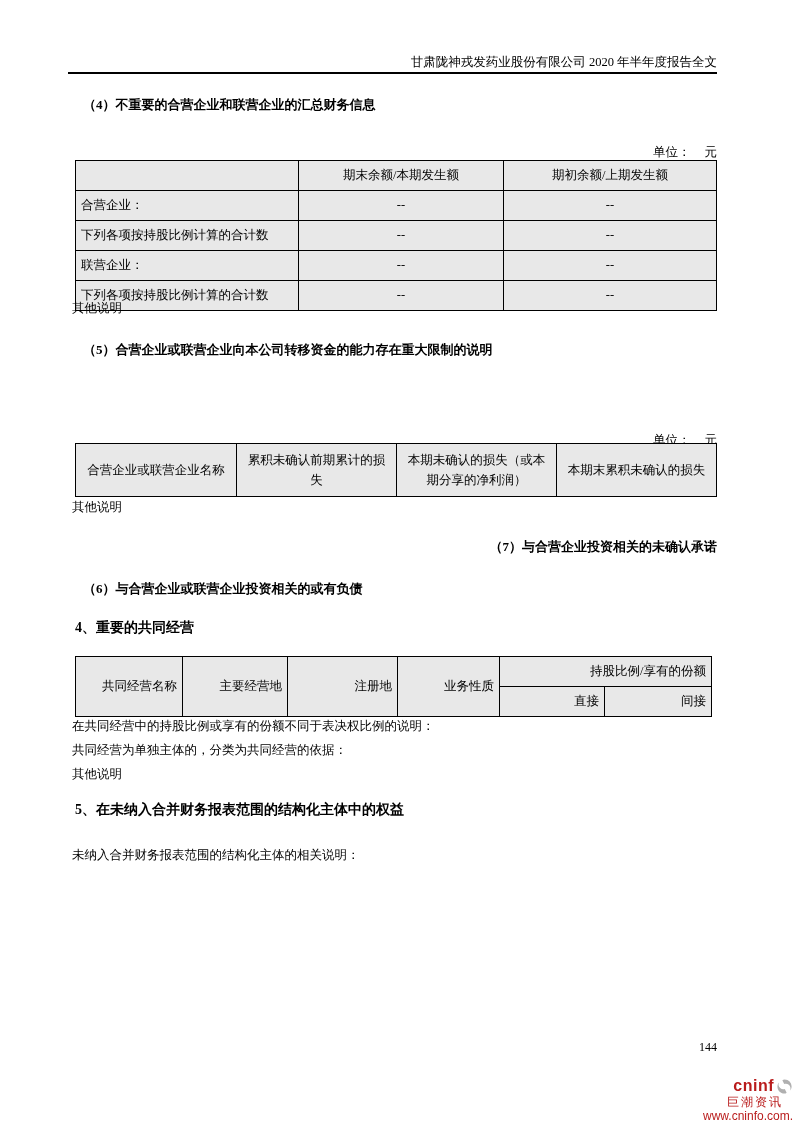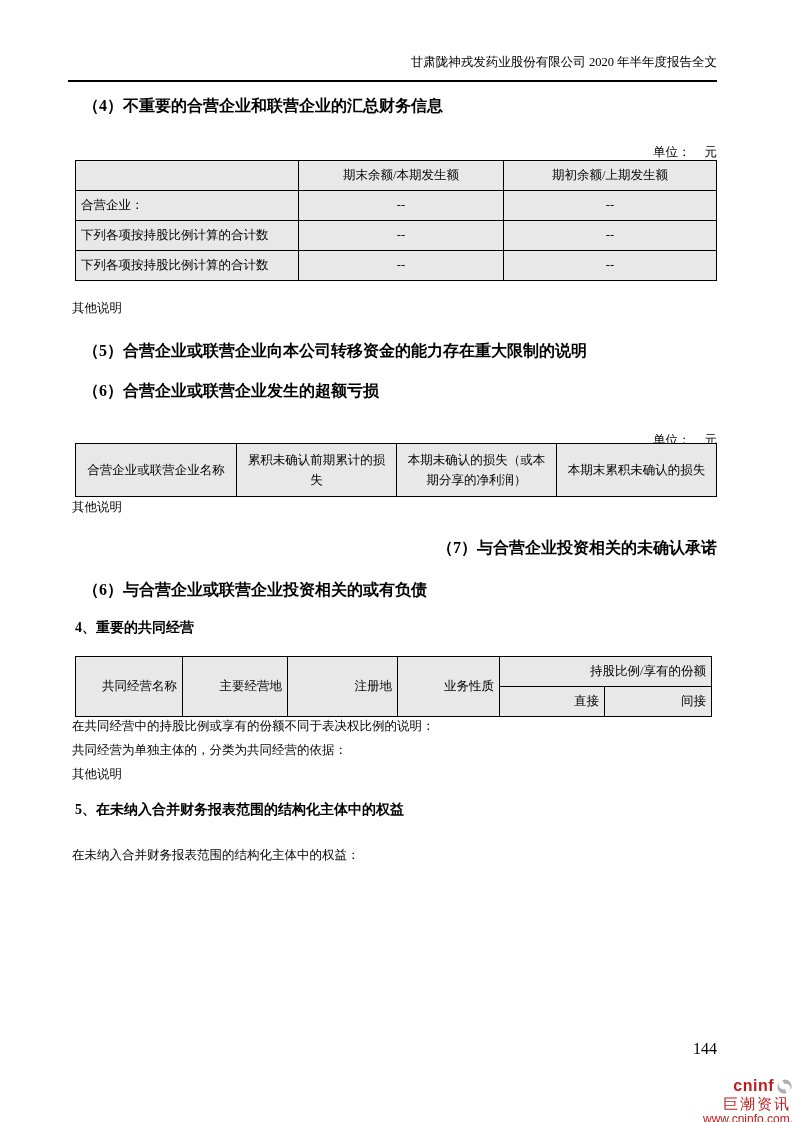--- a/index.html
+++ b/index.html
@@ -13,28 +13,28 @@
     color: #000000;
     overflow: hidden;
   }
   .abs { position: absolute; }
 
   
   .doc-header {
     left: 68px; right: 76px; top: 54px;
     text-align: right;
     font-size: 12.5px;
-    padding-bottom: 9px;
+    padding-bottom: 1px;
     border-bottom: 2px solid #000000;
   }
 
   
   .sub-heading {
     left: 83px; right: 76px;
-    font-size: 16px;
+    font-size: 13px;
     font-weight: bold;
     white-space: nowrap;
   }
   .main-heading {
     left: 75px; right: 76px;
     font-size: 14px;
     font-weight: bold;
     white-space: nowrap;
   }
 
@@ -76,39 +76,39 @@
   #table2 { left: 75px; top: 443px; width: 641px; }
   #table2 td { height: 47px; line-height: 20px; text-align: center; }
 
   #table3 { left: 75px; top: 656px; width: 636px; }
   #table3 td { height: 28px; text-align: right; }
 
   
   .page-number {
     left: 75px; right: 76px; top: 1040px;
     text-align: right;
-    font-size: 16px;
+    font-size: 12px;
   }
   .cninfo-logo {
     right: 0; top: 1078px;
     width: 90px;
     text-align: right;
     color: #b91c1c;
     line-height: 1.05;
     font-family: "Liberation Sans", "DejaVu Sans", sans-serif;
   }
   .cninfo-logo .brand-row {
     display: flex; align-items: center; justify-content: flex-end;
   }
   .cninfo-logo .brand-text {
     font-size: 16px; font-weight: bold; letter-spacing: 0.5px;
   }
   .cninfo-logo .swirl { width: 17px; height: 17px; margin-left: 2px; }
   .cninfo-logo .logo-sub {
-    font-size: 15px; letter-spacing: 2px; margin-top: 1px; margin-right: 2px;
+    font-size: 12px; letter-spacing: 2px; margin-top: 1px; margin-right: 10px;
   }
   .cninfo-logo .logo-url { font-size: 12px; margin-top: 1px; }
 </style>
 </head>
 <body>
 
 <div class="page">
 
   <div class="abs doc-header">
     <span>甘肃陇神戎发药业股份有限公司 2020 年半年度报告全文</span>
@@ -135,33 +135,37 @@
     <tr class="row">
       <td class="l">合营企业：</td>
       <td class="c">--</td>
       <td class="c">--</td>
     </tr>
     <tr class="row">
       <td class="l">下列各项按持股比例计算的合计数</td>
       <td class="c">--</td>
       <td class="c">--</td>
     </tr>
+    <tr class="row">
+      <td class="l">联营企业：</td>
+      <td class="c">--</td>
+      <td class="c">--</td>
+    </tr>
     <tr class="row row-last">
       <td class="l">下列各项按持股比例计算的合计数</td>
       <td class="c">--</td>
       <td class="c">--</td>
     </tr>
   </tbody>
     </table>
 
   <div class="abs body-text" style="top:300px;">其他说明</div>
 
   <div class="abs sub-heading" style="top:341px;">（5）合营企业或联营企业向本公司转移资金的能力存在重大限制的说明</div>
 
-  <div class="abs sub-heading" style="top:381px;">（6）合营企业或联营企业发生的超额亏损</div>
 
   <div class="abs unit-note" style="top:420px;">
     <span>单位：</span><span class="unit-value">元</span>
   </div>
 
   <table id="table2" class="abs doc-table">
     <colgroup>
         <col style="width:161px">
         <col style="width:160px">
         <col style="width:160px">
@@ -208,21 +212,21 @@
     </tr>
   </tbody>
     </table>
 
   <div class="abs body-text" style="top:718px;">在共同经营中的持股比例或享有的份额不同于表决权比例的说明：</div>
   <div class="abs body-text" style="top:742px;">共同经营为单独主体的，分类为共同经营的依据：</div>
   <div class="abs body-text" style="top:766px;">其他说明</div>
 
   <div class="abs main-heading" style="top:801px;">5、在未纳入合并财务报表范围的结构化主体中的权益</div>
 
-  <div class="abs body-text" style="top:847px;">在未纳入合并财务报表范围的结构化主体中的权益：</div>
+  <div class="abs body-text" style="top:847px;">未纳入合并财务报表范围的结构化主体的相关说明：</div>
 
   <div class="abs page-number">144</div>
 
   <div class="abs cninfo-logo">
     <div class="brand-row">
       <span class="brand-text">cninf</span>
       <svg class="swirl" viewBox="0 0 24 24">
         <path d="M12 2 C18 2 22 6.5 22 12 C22 14.2 21.2 16.2 19.6 17.7 C20.3 16.4 20.6 15 20.4 13.6 C19.9 10.3 17 8 13.7 8 C13 8 12.3 8.1 11.6 8.4 L9 3.2 C9.9 2.4 10.9 2 12 2 Z" fill="#b0b0b0"></path>
         <path d="M12 22 C6 22 2 17.5 2 12 C2 9.8 2.8 7.8 4.4 6.3 C3.7 7.6 3.4 9 3.6 10.4 C4.1 13.7 7 16 10.3 16 C11 16 11.7 15.9 12.4 15.6 L15 20.8 C14.1 21.6 13.1 22 12 22 Z" fill="#b0b0b0"></path>
       </svg>

